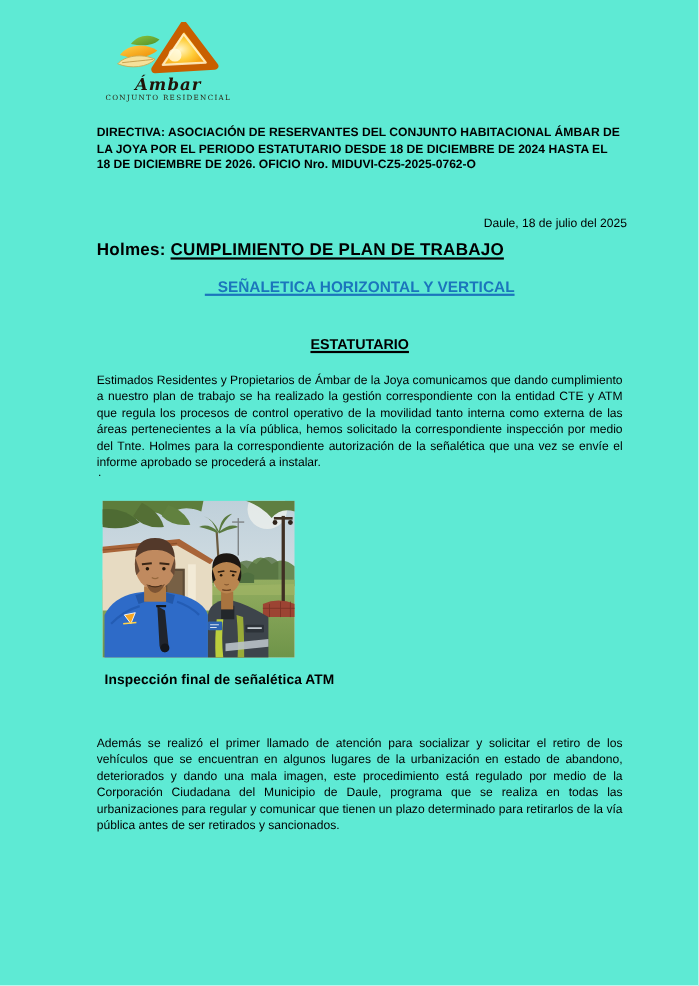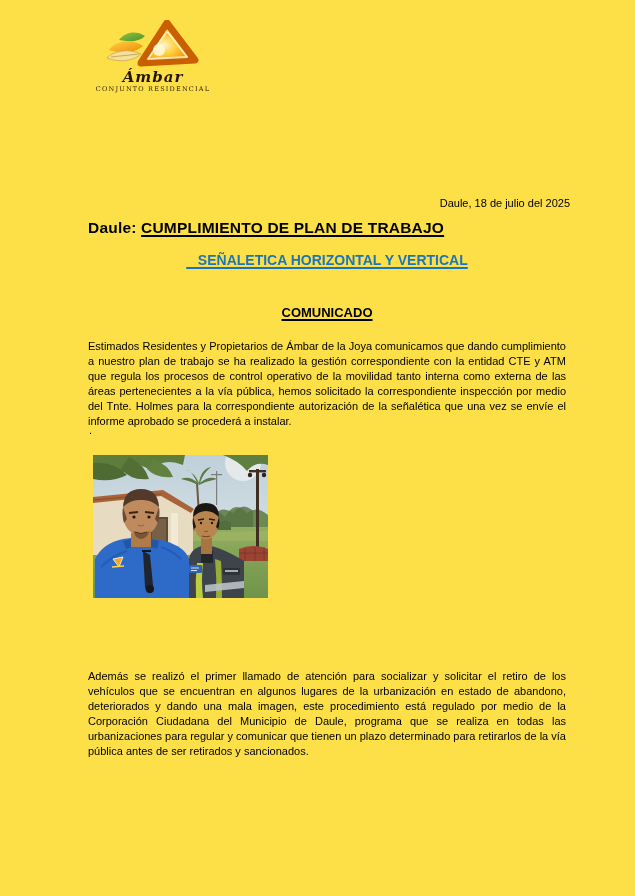--- a/index.html
+++ b/index.html
@@ -1,19 +1,19 @@
 <!DOCTYPE html>
 <html><head>
 <meta charset="utf-8">
 <style>
   html,body{margin:0;padding:0;background:#ffffff;}
   .page{
     position:relative;
     width:635px;height:896px;
-    background:#fde047;
+    background:#5eead4;
     font-family:"Liberation Sans", sans-serif;
     color:#000;
     overflow:hidden;
   }
   
   .logo{position:absolute;left:93px;top:20px;width:120px;text-align:center;}
   .logo-mark{display:block;margin:0 auto;}
   .logo-name{
     font-family:"DejaVu Serif", serif;
     font-style:italic;font-weight:bold;
@@ -100,28 +100,29 @@
 
       <path d="M44 16 C35 10 24 12 18 20 C28 22 38 22 44 16 Z" fill="url(#leafG)"></path>
       <path d="M42 26 C30 18 14 21 8 30 C20 34 34 33 42 26 Z" fill="url(#leafO)"></path>
       <path d="M40 34 C28 28 12 31 6 38 C18 43 33 41 40 34 Z" fill="#f5e09a" stroke="#caa84e" stroke-width="0.8"></path>
       <path d="M10 37 C18 36 30 35 38 34" stroke="#b98f3a" stroke-width="0.7" fill="none"></path>
     </svg>
     <div class="logo-name">Ámbar</div>
     <div class="logo-sub">CONJUNTO RESIDENCIAL</div>
   </div>
 
+  <p class="directive">DIRECTIVA: ASOCIACIÓN DE RESERVANTES DEL CONJUNTO HABITACIONAL ÁMBAR DE LA JOYA POR EL PERIODO ESTATUTARIO DESDE 18 DE DICIEMBRE DE 2024 HASTA EL 18 DE DICIEMBRE DE 2026. OFICIO Nro. MIDUVI-CZ5-2025-0762-O</p>
 
   <p class="date-line">Daule, 18 de julio del 2025</p>
 
-  <h1 class="subject"><span>Daule: </span><span class="u">CUMPLIMIENTO DE PLAN DE TRABAJO</span></h1>
+  <h1 class="subject"><span>Holmes: </span><span class="u">CUMPLIMIENTO DE PLAN DE TRABAJO</span></h1>
 
   <h2 class="signage"><span>&nbsp;&nbsp;&nbsp;SEÑALETICA HORIZONTAL Y VERTICAL</span></h2>
 
-  <h3 class="comunicado"><span>COMUNICADO</span></h3>
+  <h3 class="comunicado"><span>ESTATUTARIO</span></h3>
 
   <p class="body-par p1">Estimados Residentes y Propietarios de Ámbar de la Joya comunicamos que dando cumplimiento a nuestro plan de trabajo se ha realizado la gestión correspondiente con la entidad CTE y ATM que regula los procesos de control operativo de la movilidad tanto interna como externa de las áreas pertenecientes a la vía pública, hemos solicitado la correspondiente inspección por medio del Tnte. Holmes para la correspondiente autorización de la señalética que una vez se envíe el informe aprobado se procederá a instalar.</p>
 
   <p class="stray">.</p>
 
   <div class="photo">
     <svg width="175" height="143" viewBox="0 0 175 143">
       <defs>
         <linearGradient id="sky" x1="0" y1="0" x2="0" y2="1">
           <stop offset="0%" stop-color="#bfd0da"></stop>
@@ -216,16 +217,17 @@
 
       <path d="M20 104 L30 102 L26 112 Z" fill="#f5a623" stroke="#fff" stroke-width="0.8"></path>
       <path d="M19 112 L31 111" stroke="#ffd24a" stroke-width="1.4"></path>
 
       <path d="M50 96 L52 132 Q53 138 57 138 Q61 137 60 130 L57 100" fill="#20242c"></path>
       <circle cx="57" cy="134" r="4" fill="#14171c"></circle>
       <path d="M49 96 L58 96" stroke="#14171c" stroke-width="2"></path>
     </svg>
   </div>
 
+  <p class="caption">Inspección final de señalética ATM</p>
 
   <p class="body-par p2">Además se realizó el primer llamado de atención para socializar y solicitar el retiro de los vehículos que se encuentran en algunos lugares de la urbanización en estado de abandono, deteriorados y dando una mala imagen, este procedimiento está regulado por medio de la Corporación Ciudadana del Municipio de Daule, programa que se realiza en todas las urbanizaciones para regular y comunicar que tienen un plazo determinado para retirarlos de la vía pública antes de ser retirados y sancionados.</p>
 
 </div>
 
 </body></html>

